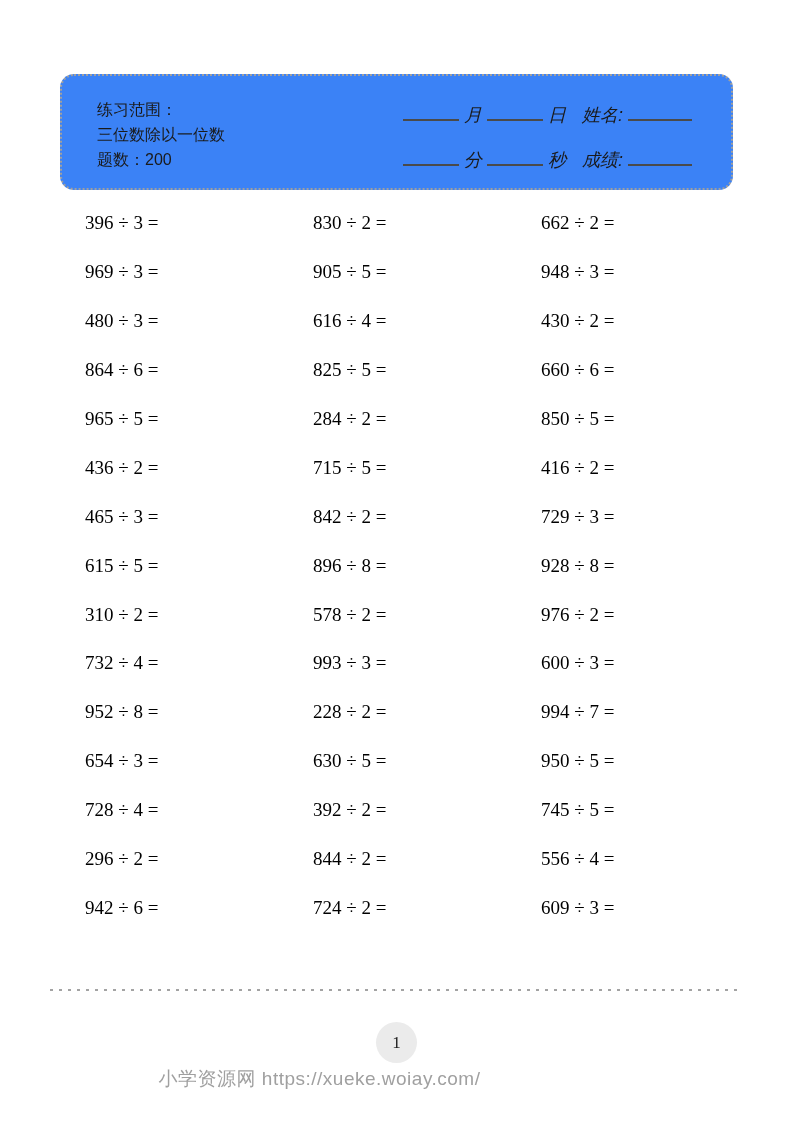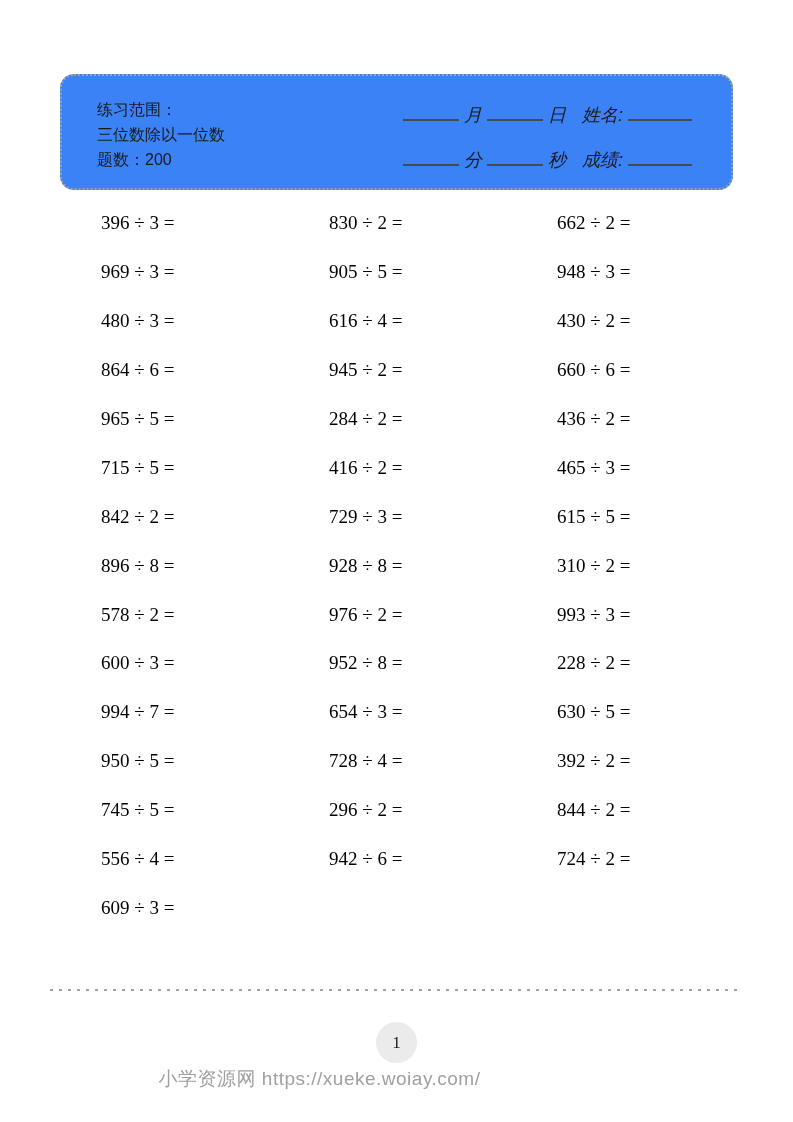--- a/index.html
+++ b/index.html
@@ -43,21 +43,21 @@
     width: 56px;
     border-bottom: 2px solid #4a4a4a;
     margin: 0 5px;
   }
   .u-name { width: 64px; margin-right: 0; }
   .label-gap { display: inline-block; width: 16px; }
 
   
   .problems-grid {
     position: absolute;
-    left: 101px; top: 199px;
+    left: 85px; top: 199px;
     width: 684px;
     display: grid;
     grid-template-columns: 228px 228px 228px;
     grid-auto-rows: 48.9px;
     align-items: center;
     font-family: "Liberation Serif", serif;
     font-size: 19px;
     color: #000000;
   }
   .problem-cell { white-space: nowrap; }
@@ -115,36 +115,38 @@
     <div class="problem-cell">396 ÷ 3 =</div>
     <div class="problem-cell">830 ÷ 2 =</div>
     <div class="problem-cell">662 ÷ 2 =</div>
     <div class="problem-cell">969 ÷ 3 =</div>
     <div class="problem-cell">905 ÷ 5 =</div>
     <div class="problem-cell">948 ÷ 3 =</div>
     <div class="problem-cell">480 ÷ 3 =</div>
     <div class="problem-cell">616 ÷ 4 =</div>
     <div class="problem-cell">430 ÷ 2 =</div>
     <div class="problem-cell">864 ÷ 6 =</div>
-    <div class="problem-cell">945 ÷ 2 =</div>
+    <div class="problem-cell">825 ÷ 5 =</div>
     <div class="problem-cell">660 ÷ 6 =</div>
     <div class="problem-cell">965 ÷ 5 =</div>
     <div class="problem-cell">284 ÷ 2 =</div>
+    <div class="problem-cell">850 ÷ 5 =</div>
     <div class="problem-cell">436 ÷ 2 =</div>
     <div class="problem-cell">715 ÷ 5 =</div>
     <div class="problem-cell">416 ÷ 2 =</div>
     <div class="problem-cell">465 ÷ 3 =</div>
     <div class="problem-cell">842 ÷ 2 =</div>
     <div class="problem-cell">729 ÷ 3 =</div>
     <div class="problem-cell">615 ÷ 5 =</div>
     <div class="problem-cell">896 ÷ 8 =</div>
     <div class="problem-cell">928 ÷ 8 =</div>
     <div class="problem-cell">310 ÷ 2 =</div>
     <div class="problem-cell">578 ÷ 2 =</div>
     <div class="problem-cell">976 ÷ 2 =</div>
+    <div class="problem-cell">732 ÷ 4 =</div>
     <div class="problem-cell">993 ÷ 3 =</div>
     <div class="problem-cell">600 ÷ 3 =</div>
     <div class="problem-cell">952 ÷ 8 =</div>
     <div class="problem-cell">228 ÷ 2 =</div>
     <div class="problem-cell">994 ÷ 7 =</div>
     <div class="problem-cell">654 ÷ 3 =</div>
     <div class="problem-cell">630 ÷ 5 =</div>
     <div class="problem-cell">950 ÷ 5 =</div>
     <div class="problem-cell">728 ÷ 4 =</div>
     <div class="problem-cell">392 ÷ 2 =</div>

